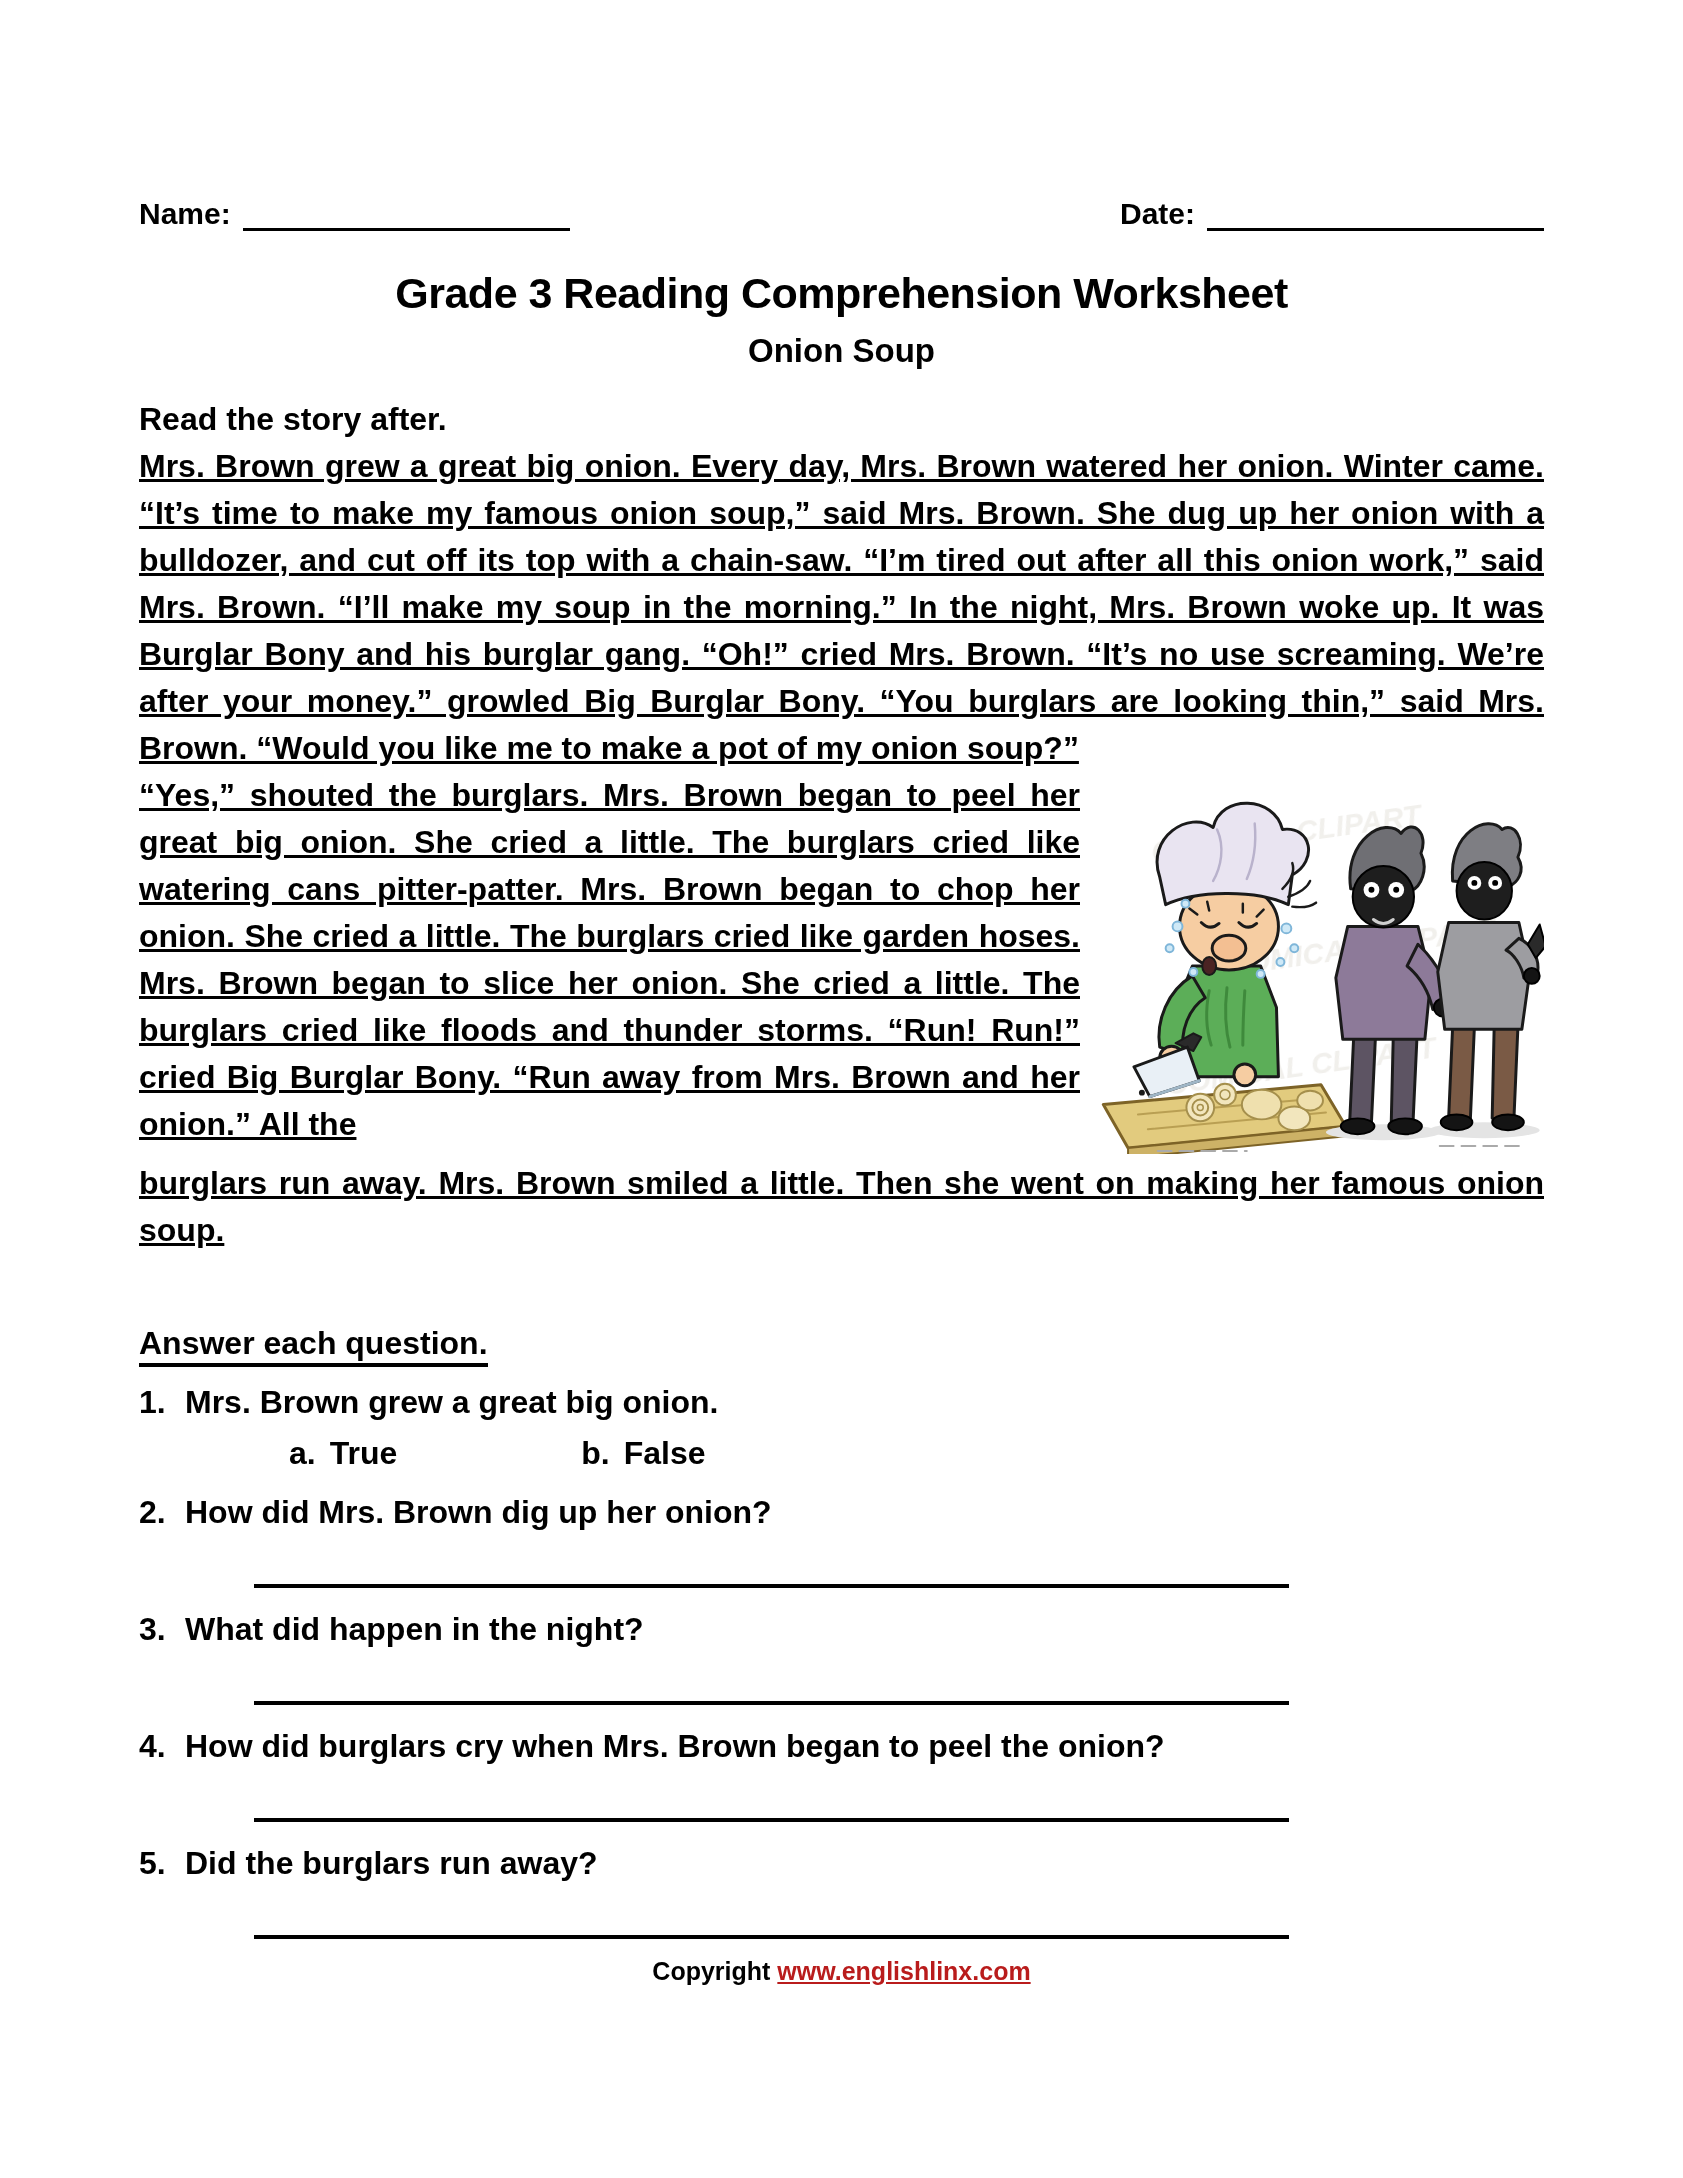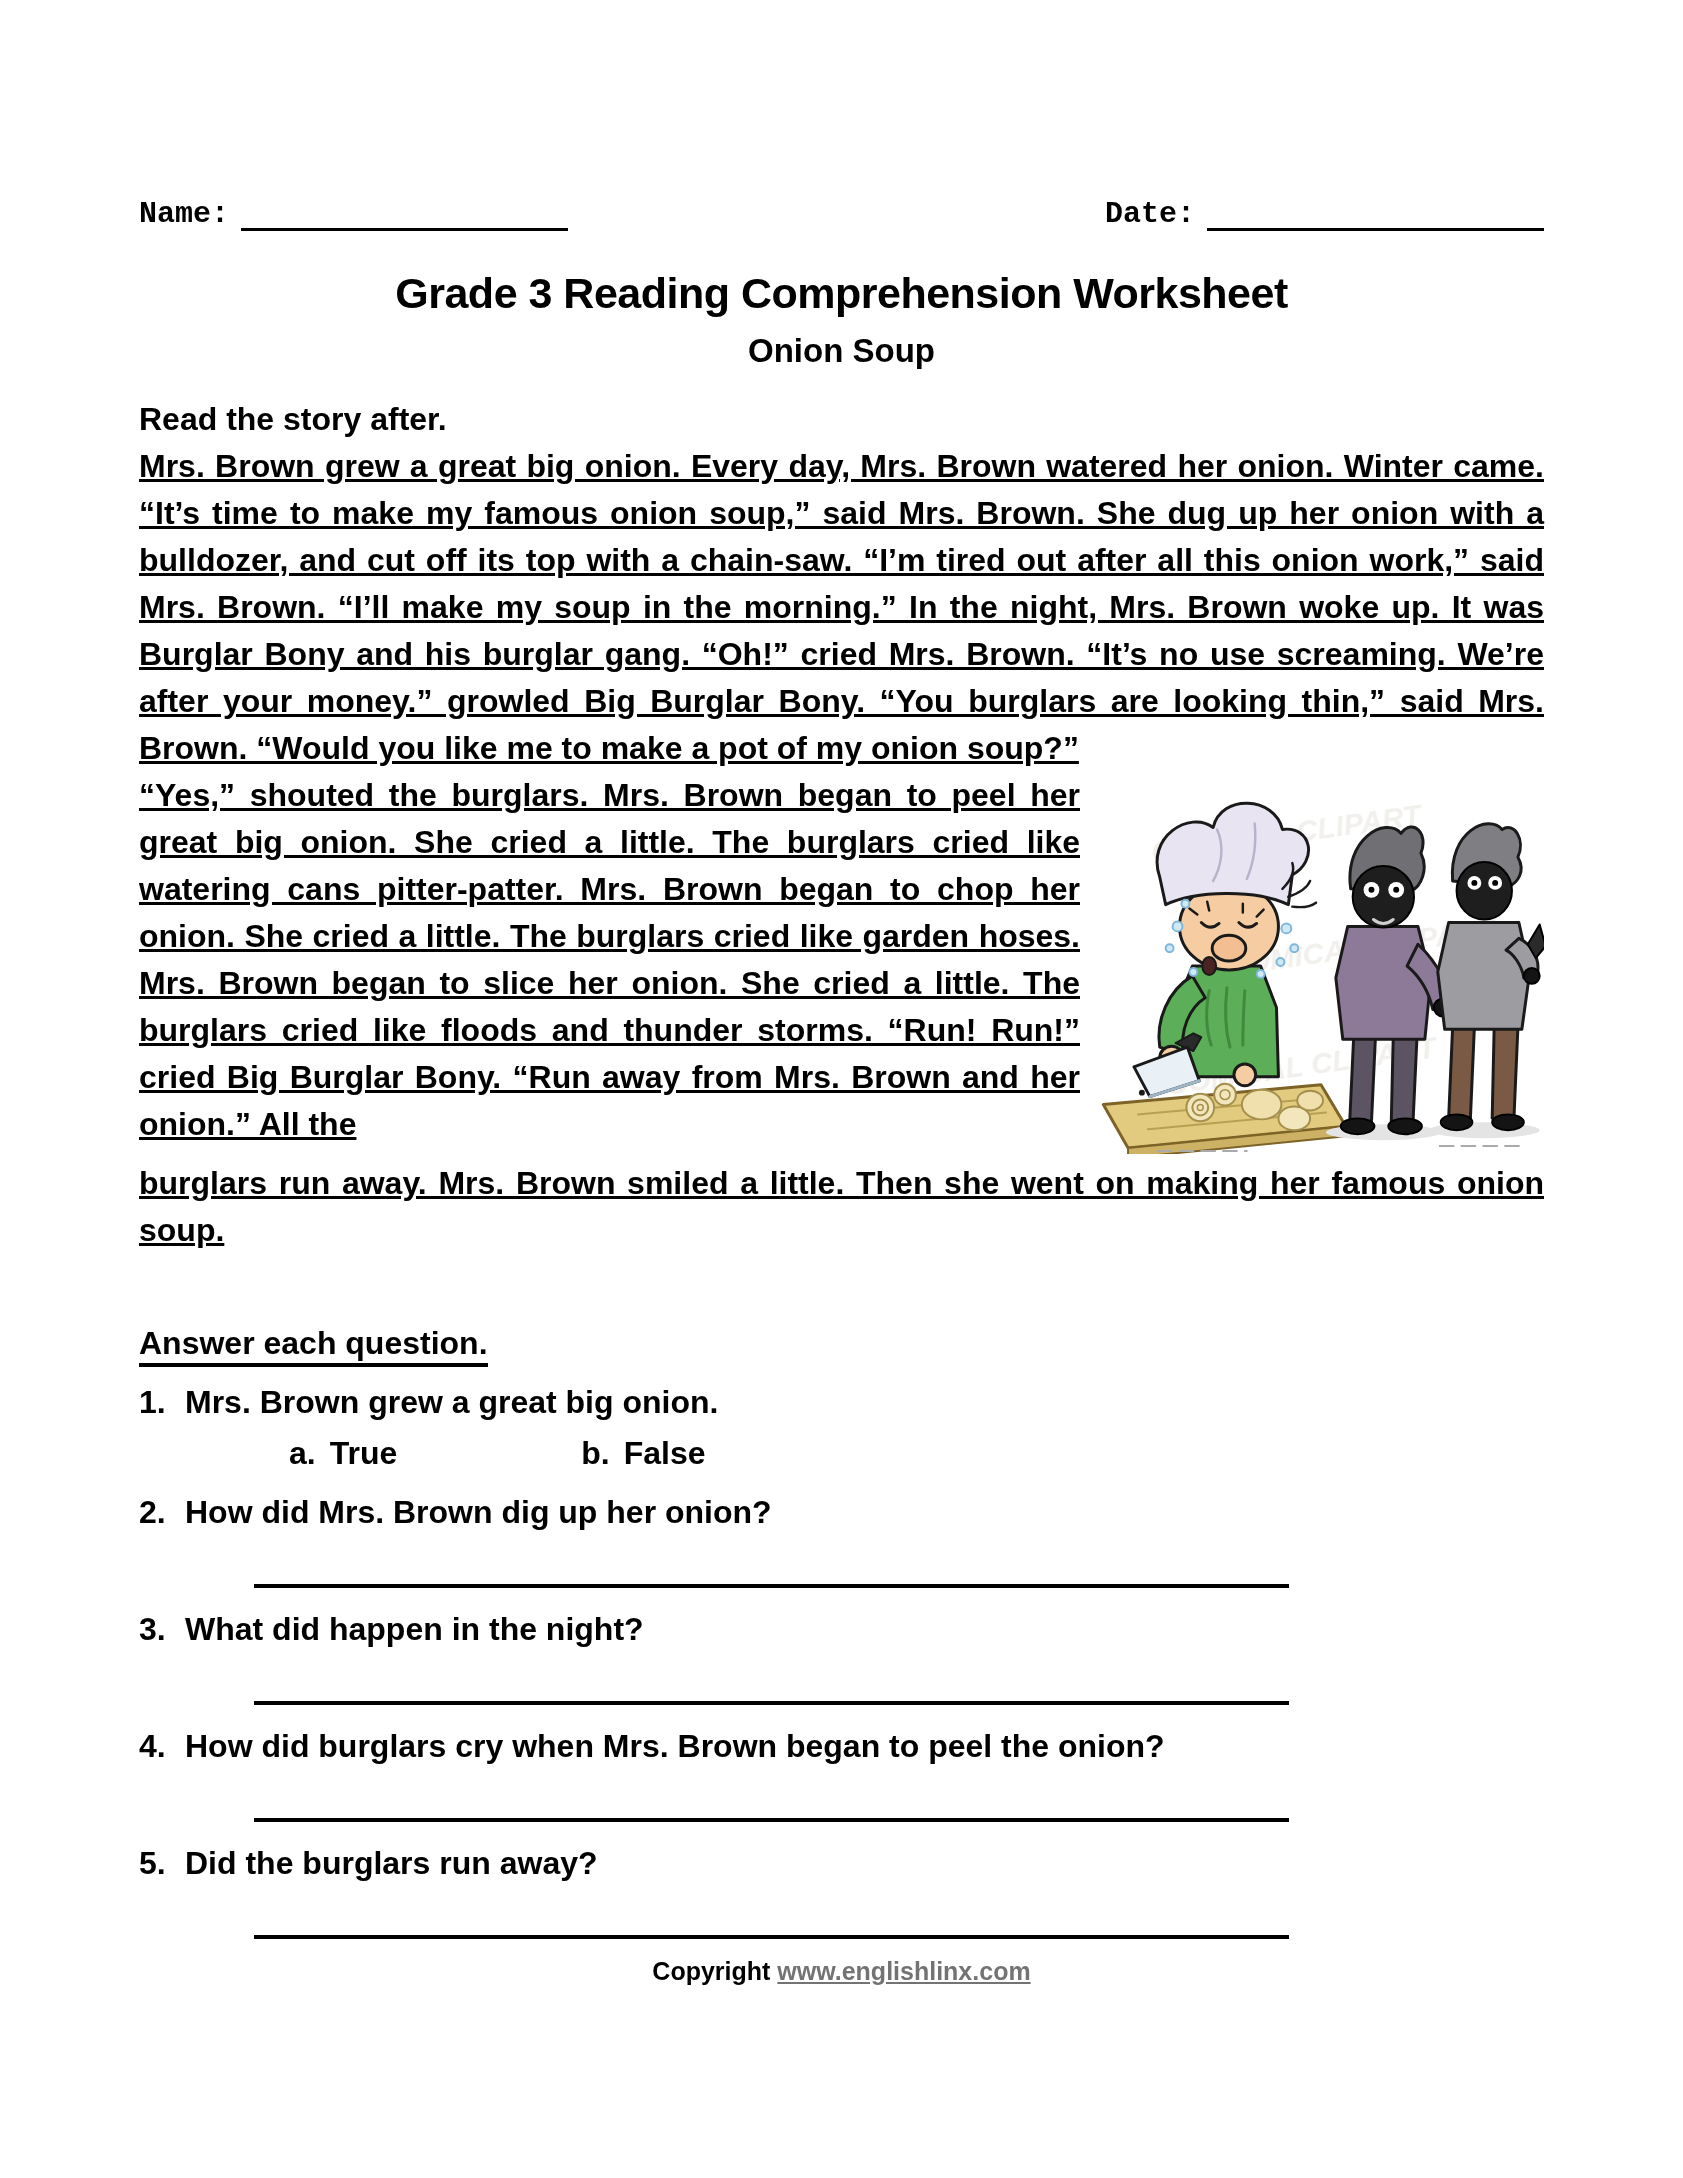--- a/index.html
+++ b/index.html
@@ -6,21 +6,21 @@
   body {
     width:1683px; height:2178px;
     font-family:"Liberation Sans", sans-serif;
     font-weight:700; color:#000;
     position:relative; overflow:hidden;
   }
   .page { padding:0 139px; }
 
   
   .header-row { display:flex; justify-content:space-between; padding-top:196px; font-size:30px; }
-  .field { display:flex; align-items:flex-end;font-family:Liberation Mono, monospace; }
+  .field { display:flex; align-items:flex-end; }
   .field .label { line-height:34px; margin-right:12px; }
   .blank-line { border-bottom:3px solid #000; height:32px; }
   .name-blank { width:327px; }
   .date-blank { width:337px; }
 
   .page-title { text-align:center; font-size:43px; margin-top:38px; letter-spacing:-0.5px; }
   .page-subtitle { text-align:center; font-size:33px; margin-top:14px; }
 
   .instruction { font-size:32px; margin-top:26px; line-height:47px; }
 
@@ -33,21 +33,21 @@
   .q-heading { display:inline-block; border-bottom:4px solid #000; line-height:40px; }
   .q-item { display:flex; margin-top:12px; line-height:47px; }
   .q-num { width:46px; flex:0 0 46px; }
   .options-row { display:flex; margin:4px 0 4px 150px; line-height:47px; }
   .option { display:flex; }
   .option .opt-label { margin-right:14px; }
   .option-b { margin-left:184px; }
   .answer-line { border-bottom:4px solid #000; width:1035px; height:0; margin:48px 0 18px 115px; }
 
   .footer { text-align:center; font-size:25px; margin-top:2px; }
-  .footer a { color:#737373; text-decoration:underline; font-weight:700; }
+  .footer a { color:#b91c1c; text-decoration:underline; font-weight:700; }
 </style>
 </head>
 <body>
 
 <div class="page">
 
   <div class="header-row">
     <div class="field">
       <span class="label">Name:</span>
       <span class="blank-line name-blank"></span>

